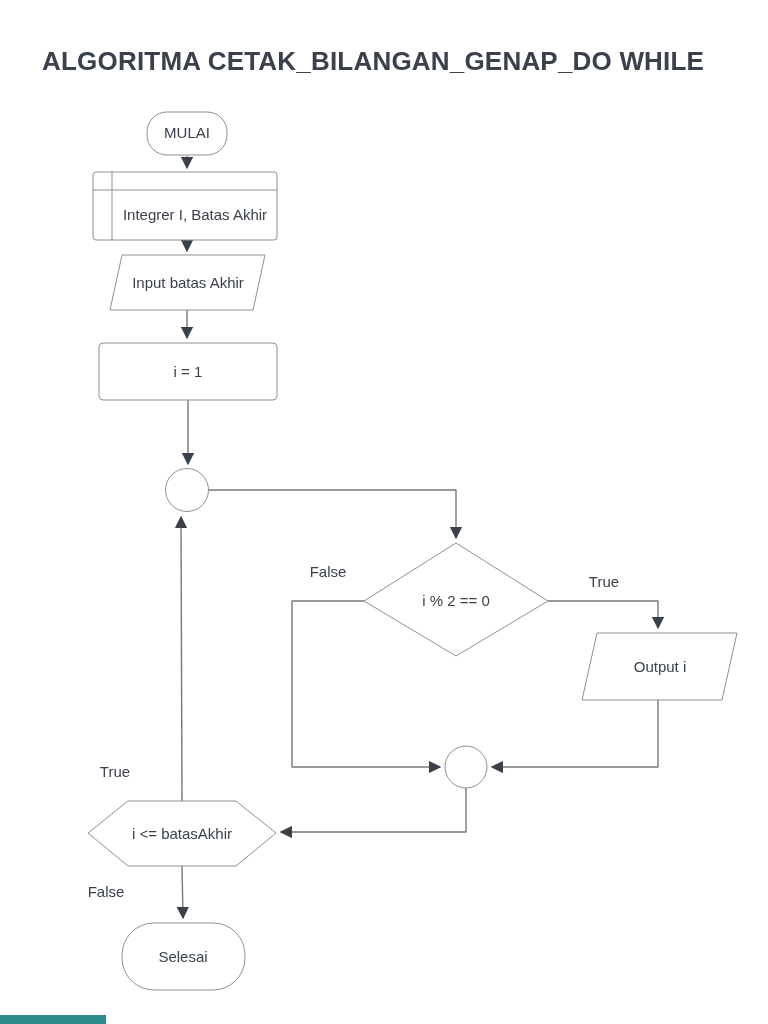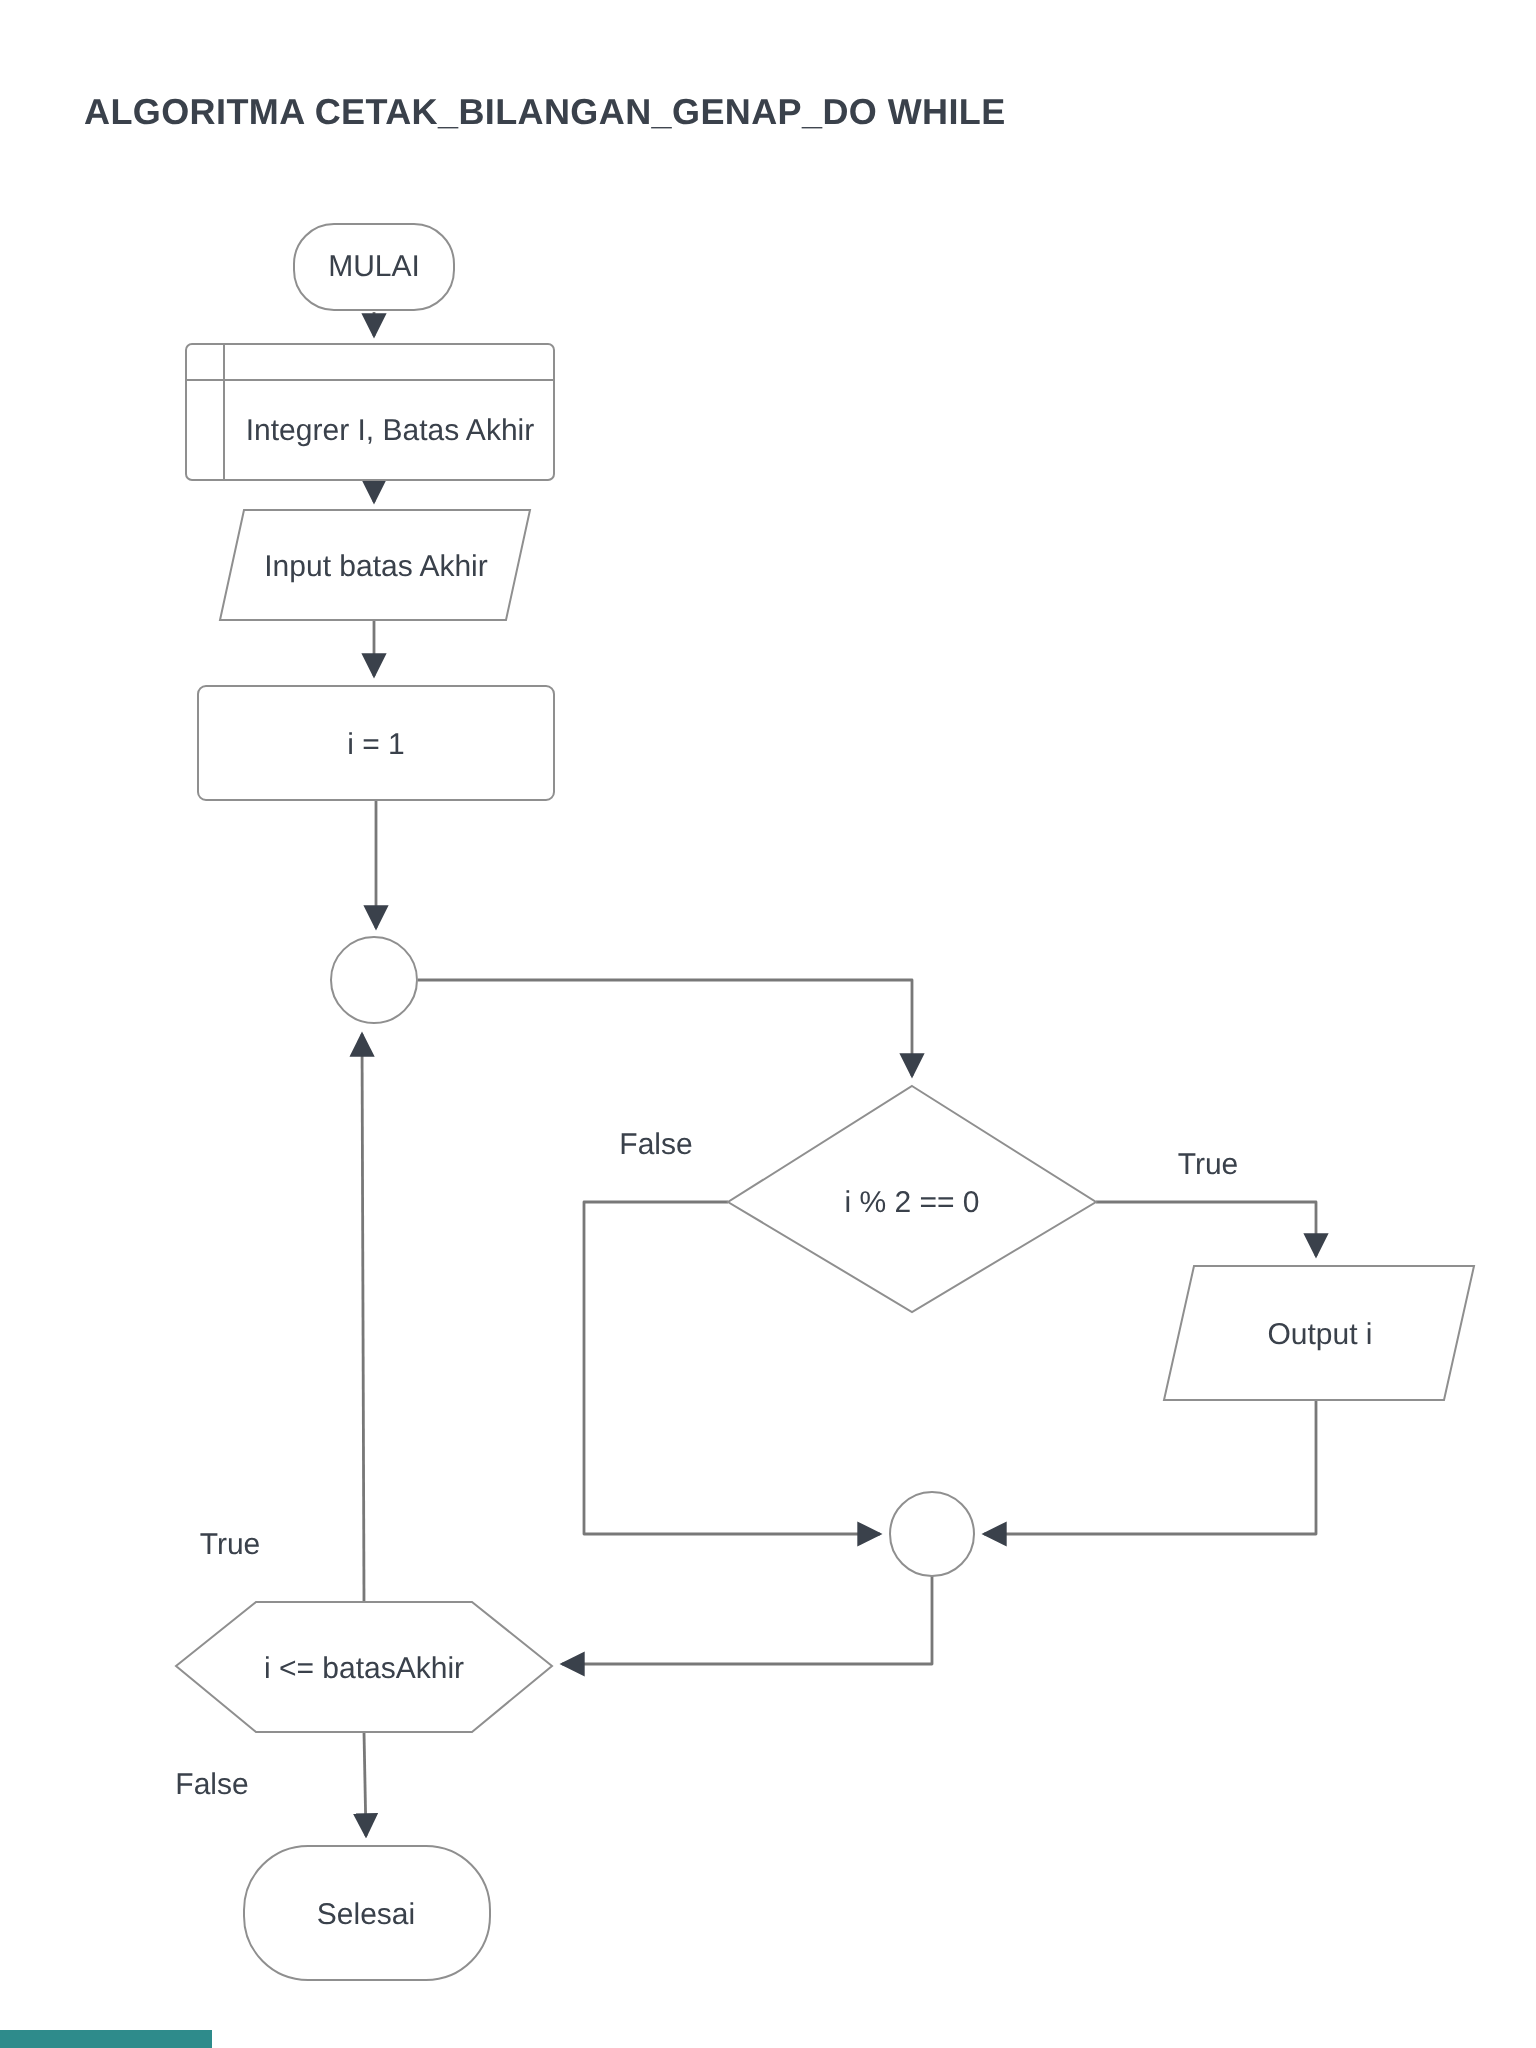--- a/index.html
+++ b/index.html
@@ -3,21 +3,21 @@
 <meta charset="utf-8">
 <style>
   html,body{margin:0;padding:0;}
   body{
     width:768px;height:1024px;position:relative;overflow:hidden;
     background:#ffffff;
     font-family:"Liberation Sans", sans-serif;
   }
   .page-title{
     position:absolute;left:42px;top:46px;
-    font-size:18px;font-weight:bold;color:#3a414b;
+    font-size:26px;font-weight:bold;color:#3a414b;
     letter-spacing:0.2px;white-space:nowrap;
   }
   svg{position:absolute;left:0;top:0;}
   .shape{fill:#ffffff;stroke:#8f8f8f;stroke-width:1;}
   .edge{fill:none;stroke:#787878;stroke-width:1.4;stroke-linejoin:round;}
   .node-label{fill:#3a414b;font-size:15px;text-anchor:middle;}
   .edge-label{fill:#3a414b;font-size:15px;text-anchor:middle;}
   .accent-bar{position:absolute;left:0;top:1015px;width:106px;height:9px;background:#2e8b8b;}
 </style>
 </head>

